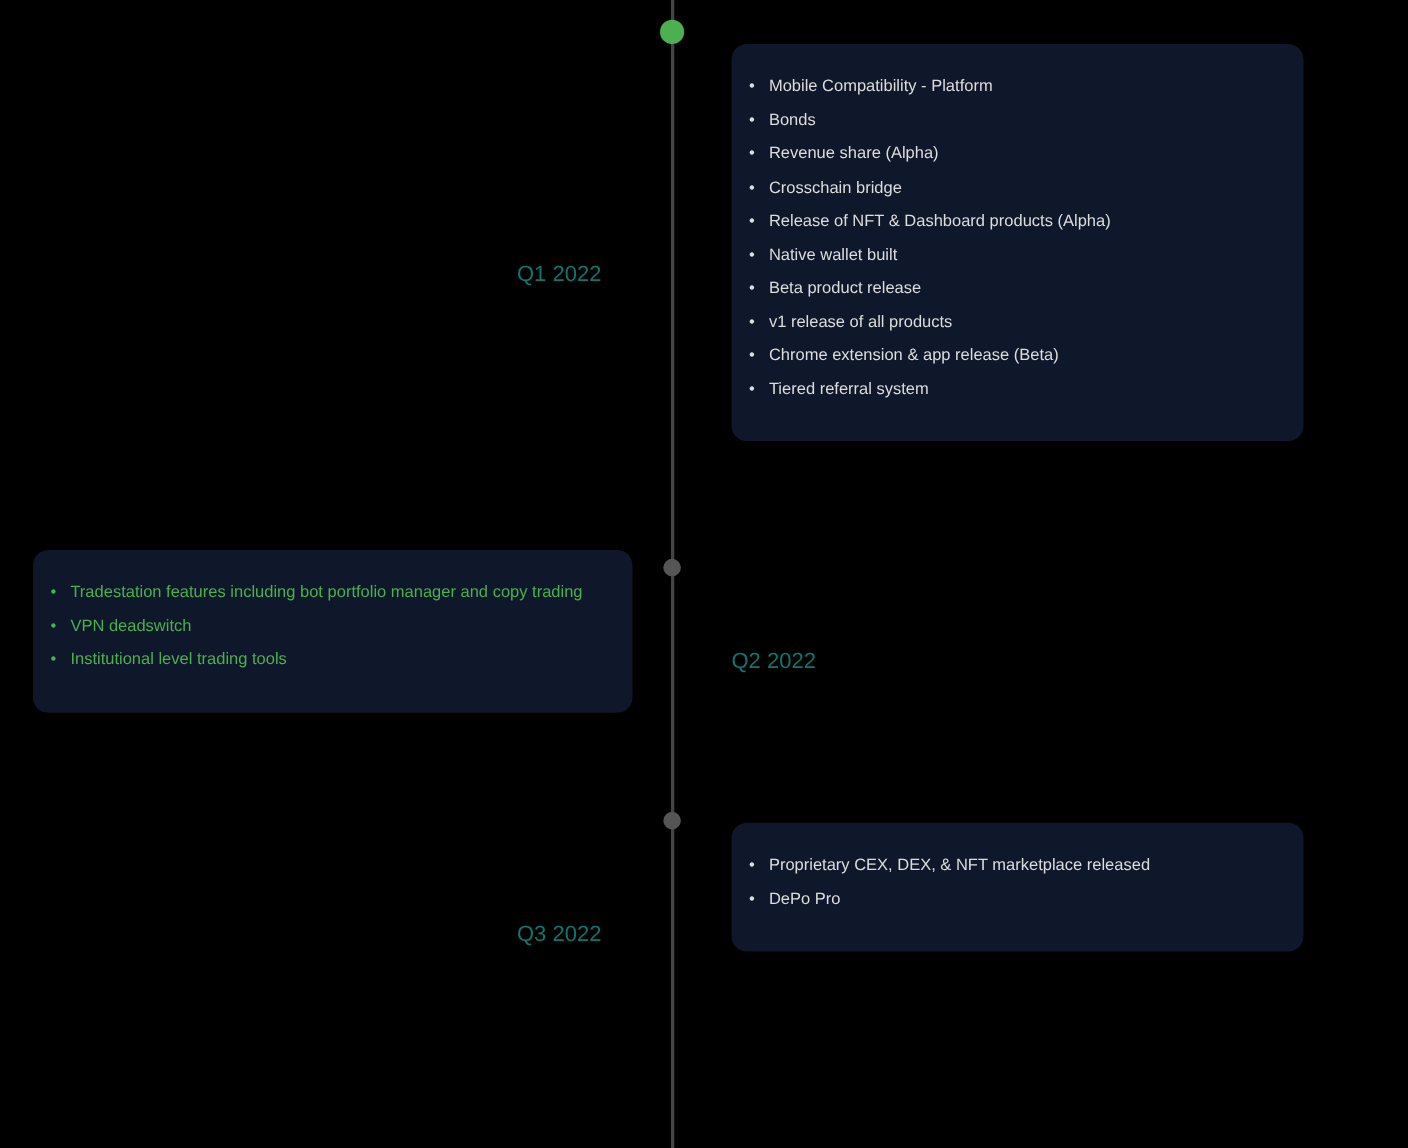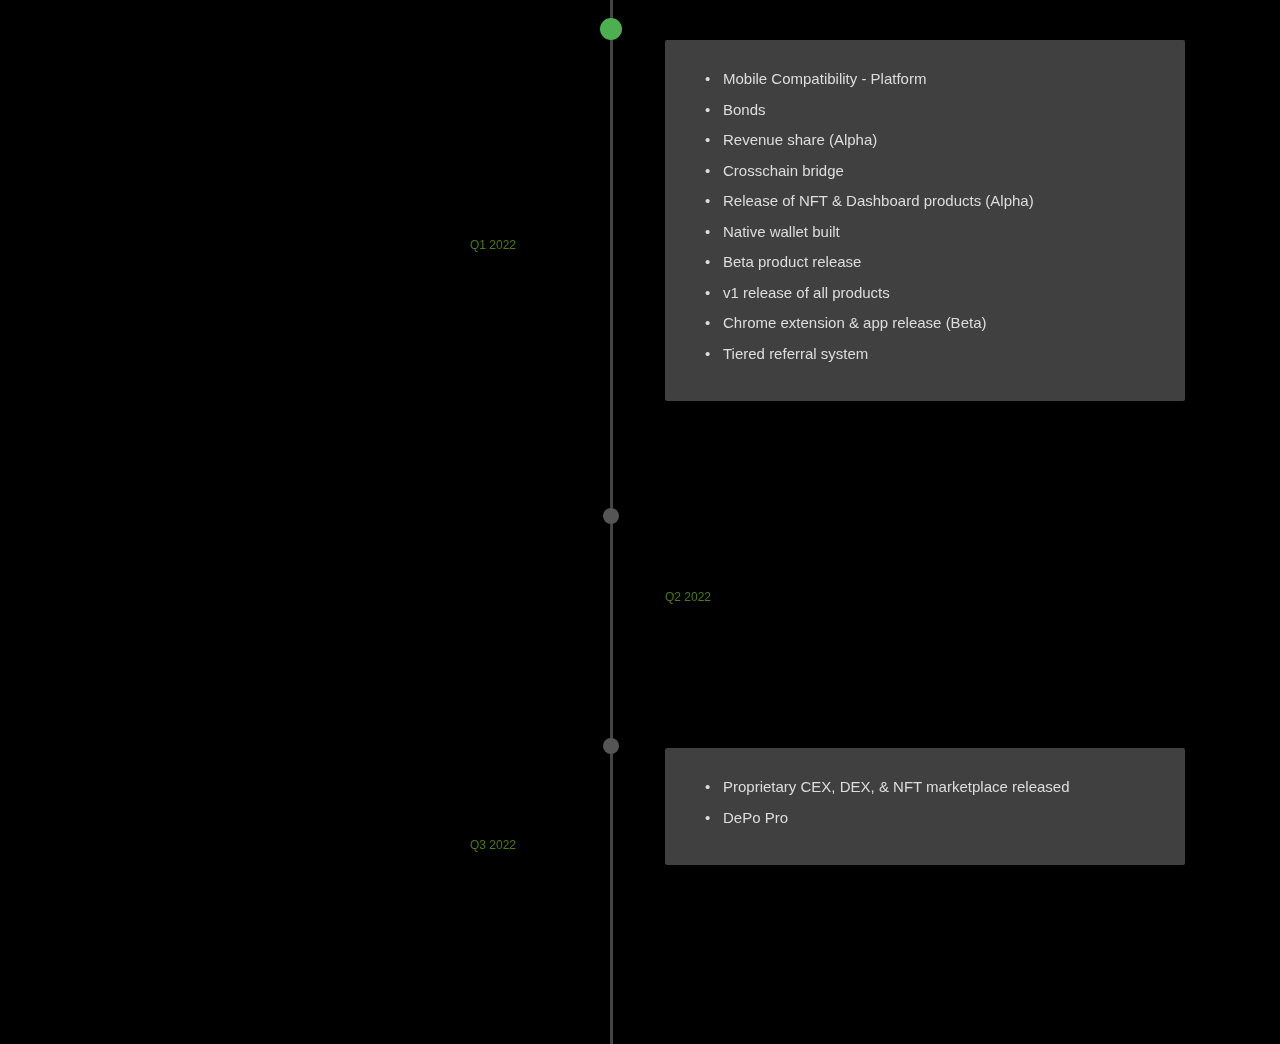--- a/index.html
+++ b/index.html
@@ -61,31 +61,31 @@
       width: 16px;
       height: 16px;
       background: #555;
       top: 738px;
       left: 611px;
     }
 
     
     .quarter-label {
       position: absolute;
-      color: #4d7c0f;
-      font-size: 12px;
+      color: #0f766e;
+      font-size: 20px;
       z-index: 2;
     }
 
     
     .card {
       position: absolute;
-      background: #404040;
-      border-radius: 2px;
-      padding: 28px 40px;
+      background: #0f172a;
+      border-radius: 14px;
+      padding: 28px 16px;
       z-index: 2;
     }
 
     .card ul {
       list-style: none;
       padding: 0;
     }
 
     .card ul li {
       position: relative;
@@ -173,20 +173,27 @@
       <li>Native wallet built</li>
       <li>Beta product release</li>
       <li>v1 release of all products</li>
       <li>Chrome extension &amp; app release (Beta)</li>
       <li>Tiered referral system</li>
     </ul>
   </div>
 
   <div class="quarter-label q2-label">Q2 2022</div>
 
+  <div class="card card-q2">
+    <ul>
+      <li class="green-text">Tradestation features including bot portfolio manager and copy trading</li>
+      <li class="green-text">VPN deadswitch</li>
+      <li class="green-text">Institutional level trading tools</li>
+    </ul>
+  </div>
 
   <div class="quarter-label q3-label">Q3 2022</div>
 
   <div class="card card-q3">
     <ul>
       <li>Proprietary CEX, DEX, &amp; NFT marketplace released</li>
       <li>DePo Pro</li>
     </ul>
   </div>
 

